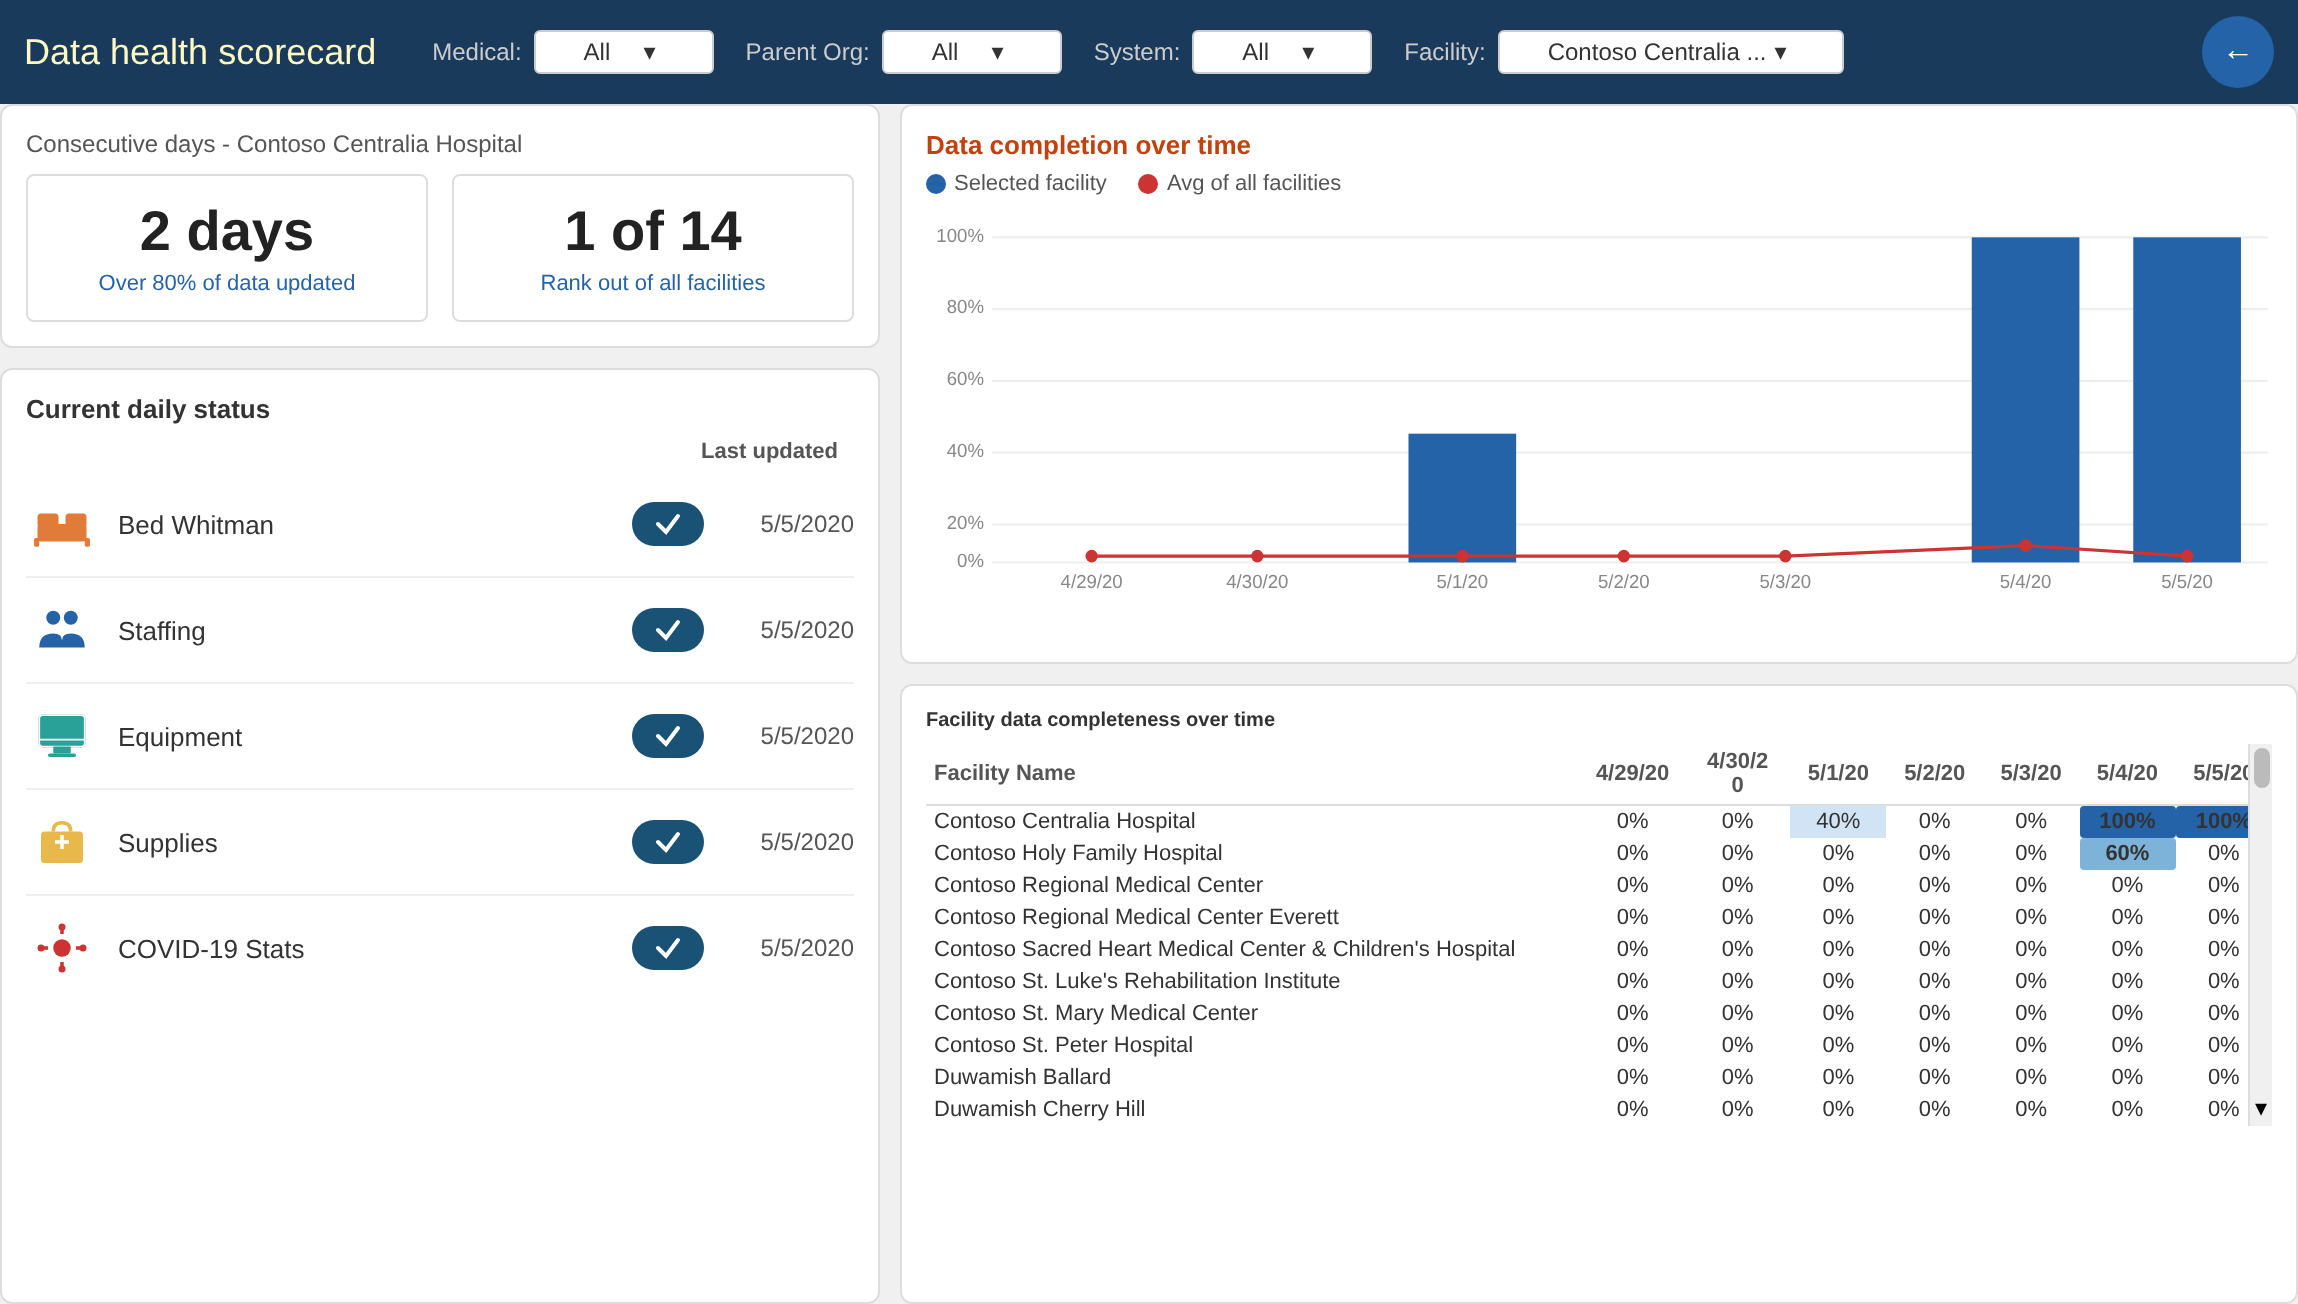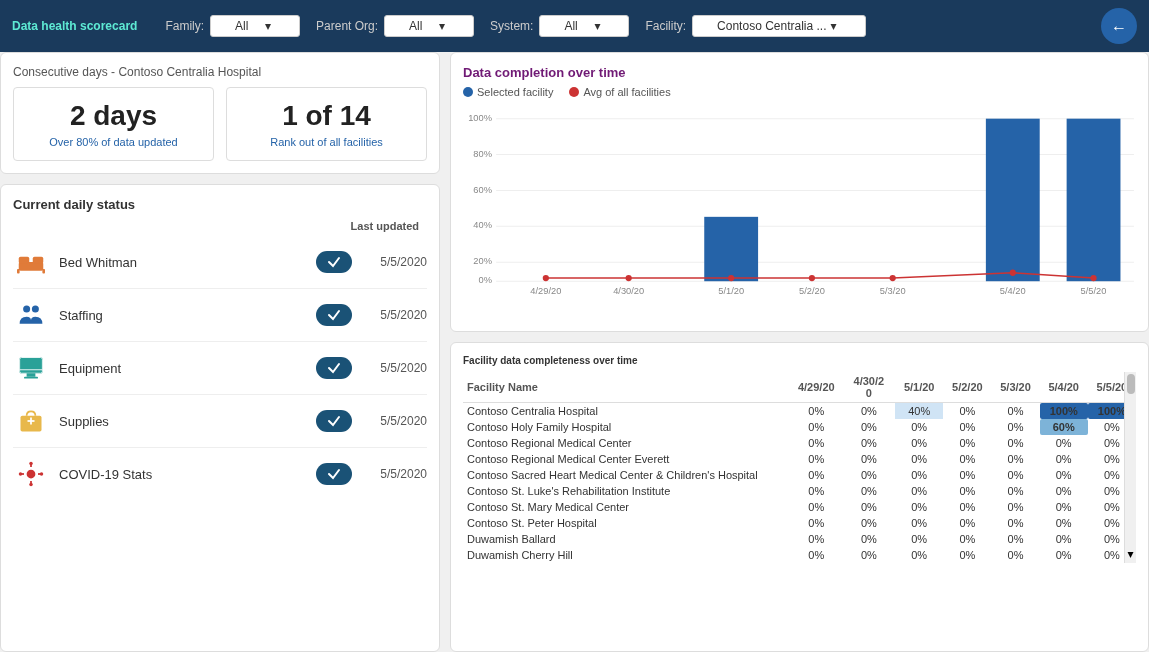--- a/index.html
+++ b/index.html
@@ -1,20 +1,20 @@
 <!DOCTYPE html>
 <html><head>
   <meta charset="utf-8">
   <style>
     * { box-sizing: border-box; margin: 0; padding: 0; }
     body { font-family: 'Segoe UI', Arial, sans-serif; background: #f0f0f0; width: 1149px; height: 652px; overflow: hidden; font-size: 12px; }
 
     
     .header { background: #1a3a5c; color: white; height: 52px; display: flex; align-items: center; padding: 0 12px; gap: 16px; }
-    .header-title { font-size: 12px; font-weight: 700; color: #5eead4; margin-right: 12px; }
+    .header-title { font-size: 18px; font-weight: 400; color: #fef9c3; margin-right: 12px; }
     .filter-group { display: flex; align-items: center; gap: 6px; }
     .filter-label { color: #ccc; font-size: 12px; }
     .filter-select { background: white; border: 1px solid #ccc; border-radius: 3px; padding: 3px 24px; font-size: 12px; min-width: 90px; display: flex; align-items: center; justify-content: space-between; cursor: pointer; color: #333; }
     .filter-select span { margin-right: 4px; }
     .back-btn { margin-left: auto; background: #2563a8; border-radius: 50%; width: 36px; height: 36px; display: flex; align-items: center; justify-content: center; cursor: pointer; color: white; font-size: 16px; }
 
     
     .main { display: flex; gap: 10px; height: calc(652px - 52px); }
 
     
@@ -39,21 +39,21 @@
     .status-name { flex: 1; font-size: 13px; color: #333; }
     .status-check { width: 36px; height: 22px; background: #1a5276; border-radius: 12px; display: flex; align-items: center; justify-content: center; margin-right: 20px; }
     .status-check svg { width: 14px; height: 14px; }
     .status-date { font-size: 12px; color: #555; min-width: 55px; text-align: right; }
 
     
     .right-panel { flex: 1; display: flex; flex-direction: column; gap: 10px; }
 
     
     .chart-card { background: white; border-radius: 6px; border: 1px solid #ddd; padding: 12px; height: 280px; }
-    .chart-title { font-size: 13px; font-weight: 600; color: #701a75; margin-bottom: 6px; }
+    .chart-title { font-size: 13px; font-weight: 600; color: #c2410c; margin-bottom: 6px; }
     .legend { display: flex; gap: 16px; margin-bottom: 8px; }
     .legend-item { display: flex; align-items: center; gap: 4px; font-size: 11px; color: #555; }
     .legend-dot { width: 10px; height: 10px; border-radius: 50%; }
     .chart-area { position: relative; height: 190px; }
 
     
     .table-card { background: white; border-radius: 6px; border: 1px solid #ddd; padding: 12px; flex: 1; overflow: hidden; }
     .table-title { font-size: 10px; font-weight: 600; color: #333; margin-bottom: 6px; }
     .data-table { width: 100%; border-collapse: collapse; font-size: 11px; }
     .data-table th { text-align: left; font-weight: 600; color: #555; padding: 3px 4px; border-bottom: 1px solid #ddd; white-space: nowrap; }
@@ -66,21 +66,21 @@
     
     .chart-svg { width: 100%; height: 100%; }
   </style>
 </head>
 <body>
 
 <div class="header">
   <span class="header-title">Data health scorecard</span>
 
   <div class="filter-group">
-    <span class="filter-label">Family:</span>
+    <span class="filter-label">Medical:</span>
     <div class="filter-select">
       <span>All</span>
       <span>▾</span>
     </div>
   </div>
 
   <div class="filter-group">
     <span class="filter-label">Parent Org:</span>
     <div class="filter-select">
       <span>All</span>

